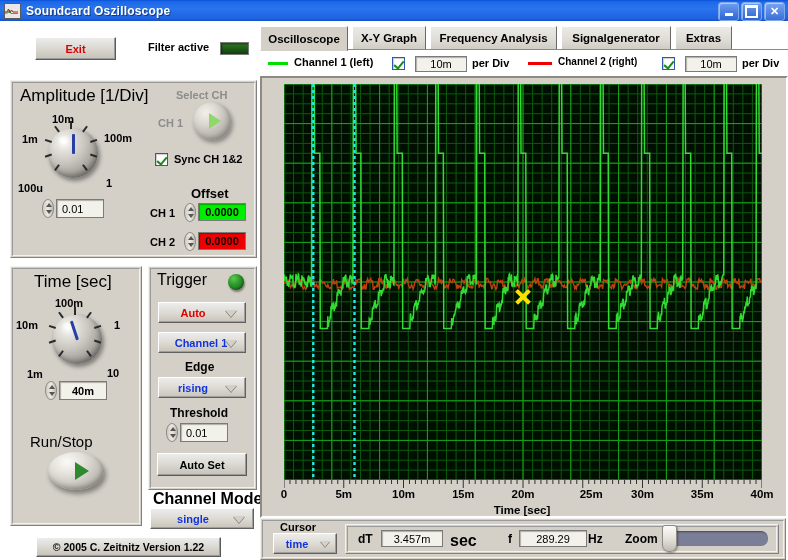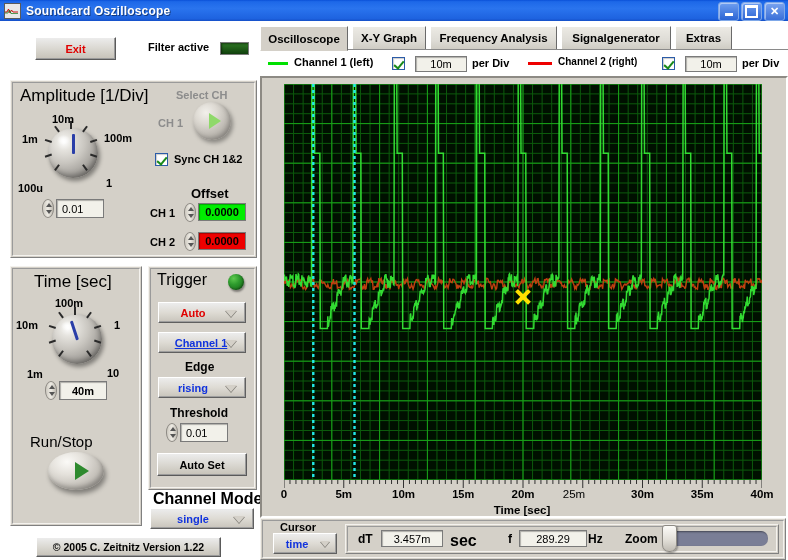--- a/index.html
+++ b/index.html
@@ -315,21 +315,21 @@
   <div style="position:absolute;left:157px;top:271px;font-size:16px;color:#000;">Trigger</div>
   <div style="position:absolute;left:228px;top:274px;width:16px;height:16px;border-radius:50%;
               background:radial-gradient(circle at 35% 28%,#5ec94e 0%,#2d9a2d 40%,#146314 100%);
               box-shadow:1px 2px 2px rgba(0,0,0,.4), inset -1px -1px 2px rgba(0,0,0,.35);"></div>
 
   <div class="combo" style="position:absolute;left:158px;top:302px;width:86px;height:19px;color:#e00000;">
     <span style="margin-right:18px;">Auto</span>
     <span class="tri"></span>
   </div>
   <div class="combo" style="position:absolute;left:158px;top:332px;width:86px;height:19px;color:#1133dd;">
-    <span style="margin-right:2px;text-decoration:underline;">Channel 1</span>
+    <span style="margin-right:2px;">Channel 1</span>
     <span class="tri"></span>
   </div>
   <div style="position:absolute;left:185px;top:360px;font-size:12px;font-weight:bold;">Edge</div>
   <div class="combo" style="position:absolute;left:158px;top:377px;width:86px;height:19px;color:#1133dd;">
     <span style="margin-right:18px;">rising</span>
     <span class="tri"></span>
   </div>
   <div style="position:absolute;left:170px;top:406px;font-size:12px;font-weight:bold;">Threshold</div>
   <div class="spin" style="position:absolute;left:166px;top:423px;"></div>
   <div class="field left" style="position:absolute;left:180px;top:423px;width:48px;height:19px;">0.01</div>
@@ -559,21 +559,21 @@
           <line x1="472.025" y1="0" x2="472.025" y2="4"></line>
           <line x1="478" y1="0" x2="478" y2="8"></line>
         </g>
     </svg>
     <div id="xlabels" style="position:absolute;left:0;top:410px;width:520px;height:16px;">
         <div style="position: absolute; left: 2px; top: 0px; width: 40px; text-align: center; font-size: 11.5px; font-weight: bold; color: rgb(0, 0, 0);">0</div>
         <div style="position: absolute; left: 61.75px; top: 0px; width: 40px; text-align: center; font-size: 11.5px; font-weight: bold; color: rgb(0, 0, 0);">5m</div>
         <div style="position: absolute; left: 121.5px; top: 0px; width: 40px; text-align: center; font-size: 11.5px; font-weight: bold; color: rgb(0, 0, 0);">10m</div>
         <div style="position: absolute; left: 181.25px; top: 0px; width: 40px; text-align: center; font-size: 11px; font-weight: bold; color: rgb(0, 0, 0);">15m</div>
         <div style="position: absolute; left: 241px; top: 0px; width: 40px; text-align: center; font-size: 11.5px; font-weight: bold; color: rgb(0, 0, 0);">20m</div>
-        <div style="position: absolute; left: 300.75px; top: 0px; width: 40px; text-align: left; font-size: 11.5px; font-weight: normal; color: rgb(0, 0, 0);">25m</div>
+        <div style="position: absolute; left: 300.75px; top: 0px; width: 40px; text-align: right; font-size: 11.5px; font-weight: bold; color: rgb(0, 0, 0);">25m</div>
         <div style="position: absolute; left: 360.5px; top: 0px; width: 40px; text-align: center; font-size: 11.5px; font-weight: bold; color: rgb(0, 0, 0);">30m</div>
         <div style="position: absolute; left: 420.25px; top: 0px; width: 40px; text-align: center; font-size: 11.5px; font-weight: bold; color: rgb(0, 0, 0);">35m</div>
         <div style="position: absolute; left: 480px; top: 0px; width: 40px; text-align: center; font-size: 11.5px; font-weight: bold; color: rgb(0, 0, 0);">40m</div>
       </div>
     <div style="position:absolute;left:0;top:426px;width:520px;text-align:center;font-size:11.5px;font-weight:bold;">Time [sec]</div>
   </div>
 
   <div class="grp" style="left:260px;top:518px;width:524px;height:40px;">
     <div class="grp-in"></div>
   </div>

